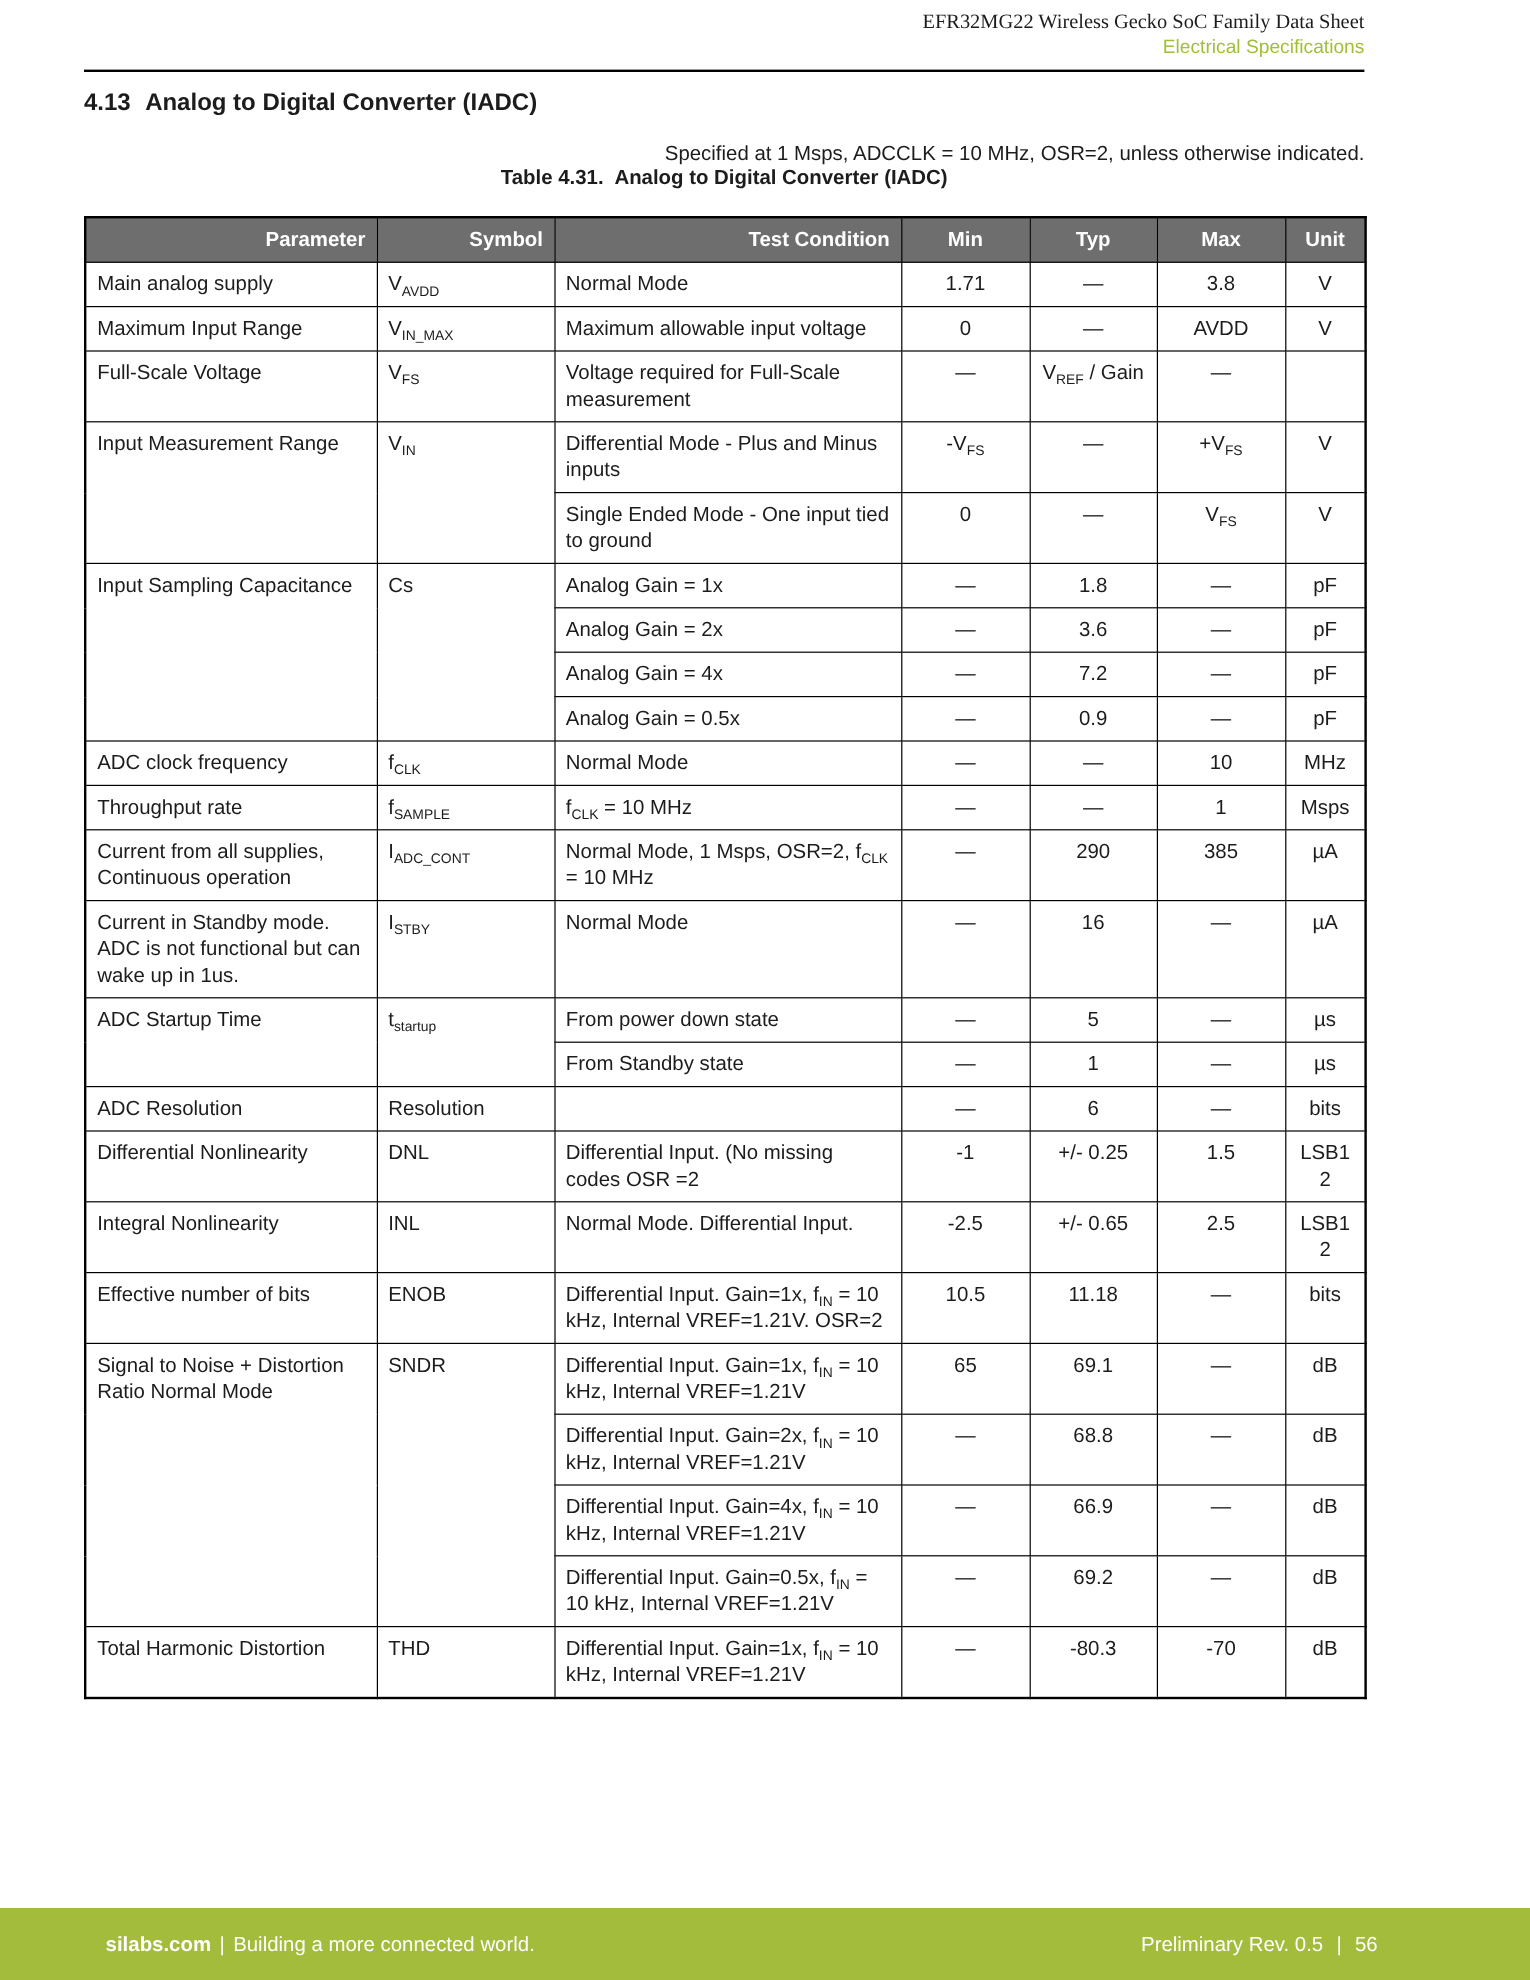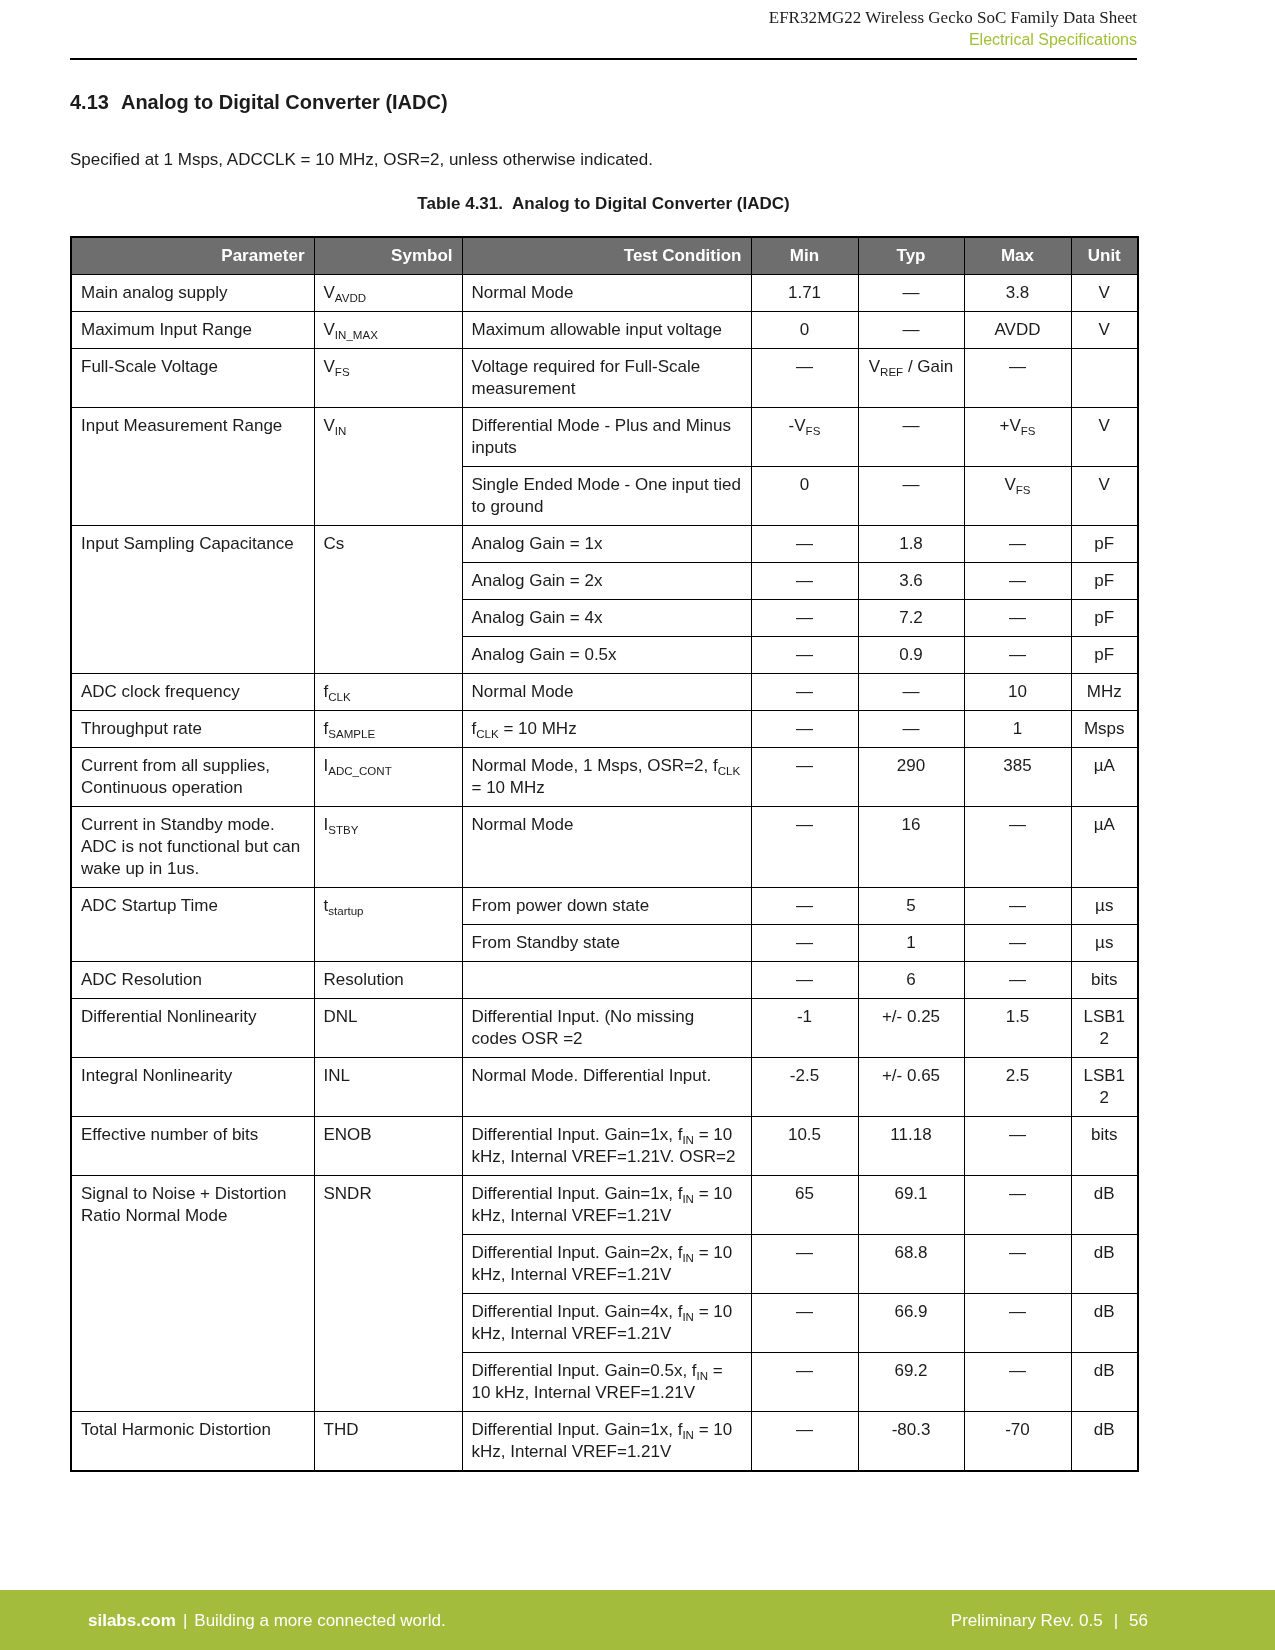--- a/index.html
+++ b/index.html
@@ -20,26 +20,26 @@
   }
   .content{ margin-left:70px; width:1067px; }
 
   
   .page-header{ padding-top:7px; text-align:right; }
   .hdr-line1{ font-size:17px; line-height:22px; color:var(--ink);font-family:Liberation Serif, serif; }
   .hdr-line2{ font-size:16px; line-height:22px; color:var(--accent-text); }
   .hdr-rule{ margin-top:7px; border-bottom:2px solid #000; height:0; }
 
   
-  h1.section-heading{ margin-top:31px; font-size:20px; font-weight:bold; color:var(--ink); }
+  h1.section-heading{ margin-top:15px; font-size:20px; font-weight:bold; color:var(--ink); }
   h1.section-heading .sec-num{ margin-right:12px; }
-  p.intro{ margin-top:35px; font-size:17px; line-height:21px; }
-
-  
-  .table-caption{ margin-top:24px; text-align:center; font-weight:bold; font-size:17px; }
+  p.intro{ margin-top:19px; font-size:17px; line-height:21px;text-align:right; }
+
+  
+  .table-caption{ text-align:center; font-weight:bold; font-size:17px; }
   .table-caption .cap-title{ margin-left:9px; }
 
   
   table.spec{
     margin-top:22px;
     width:1067px;
     border-collapse:collapse;
     table-layout:fixed;
     border:2px solid #000;
   }

